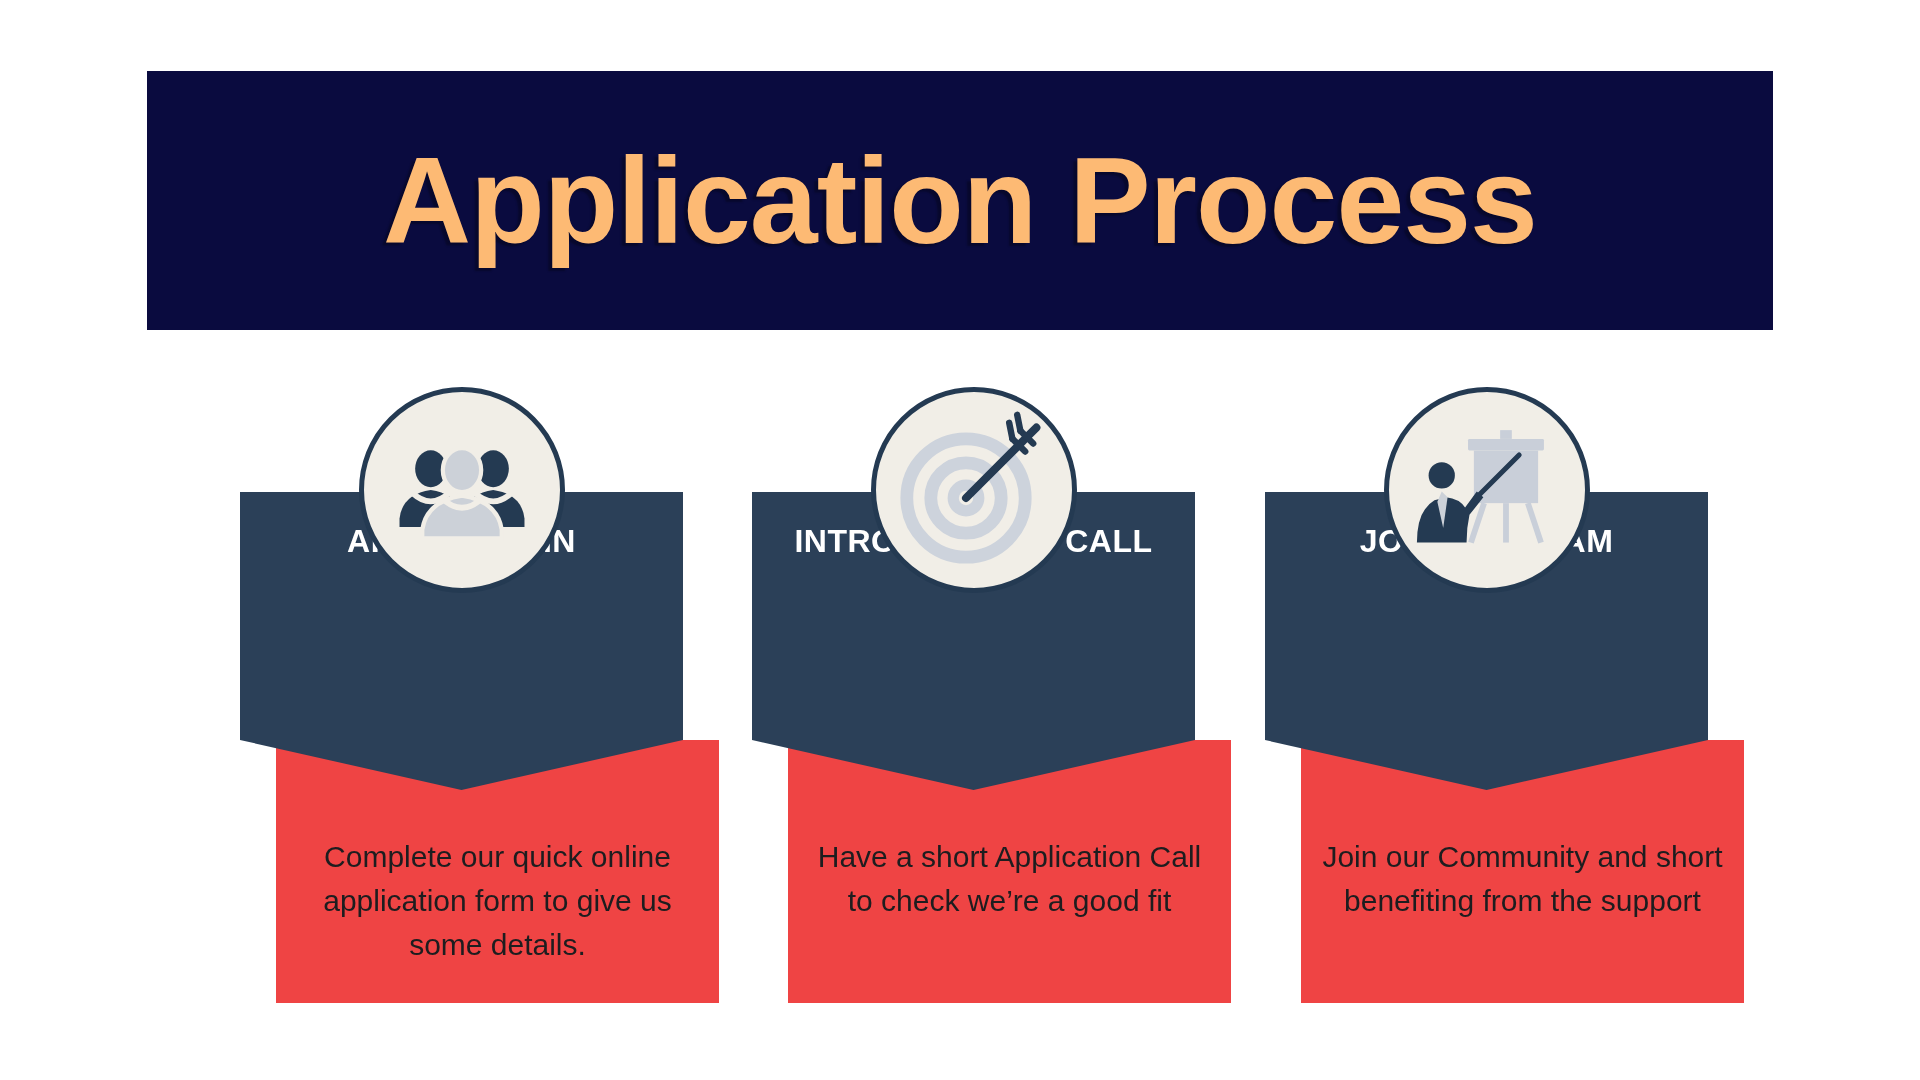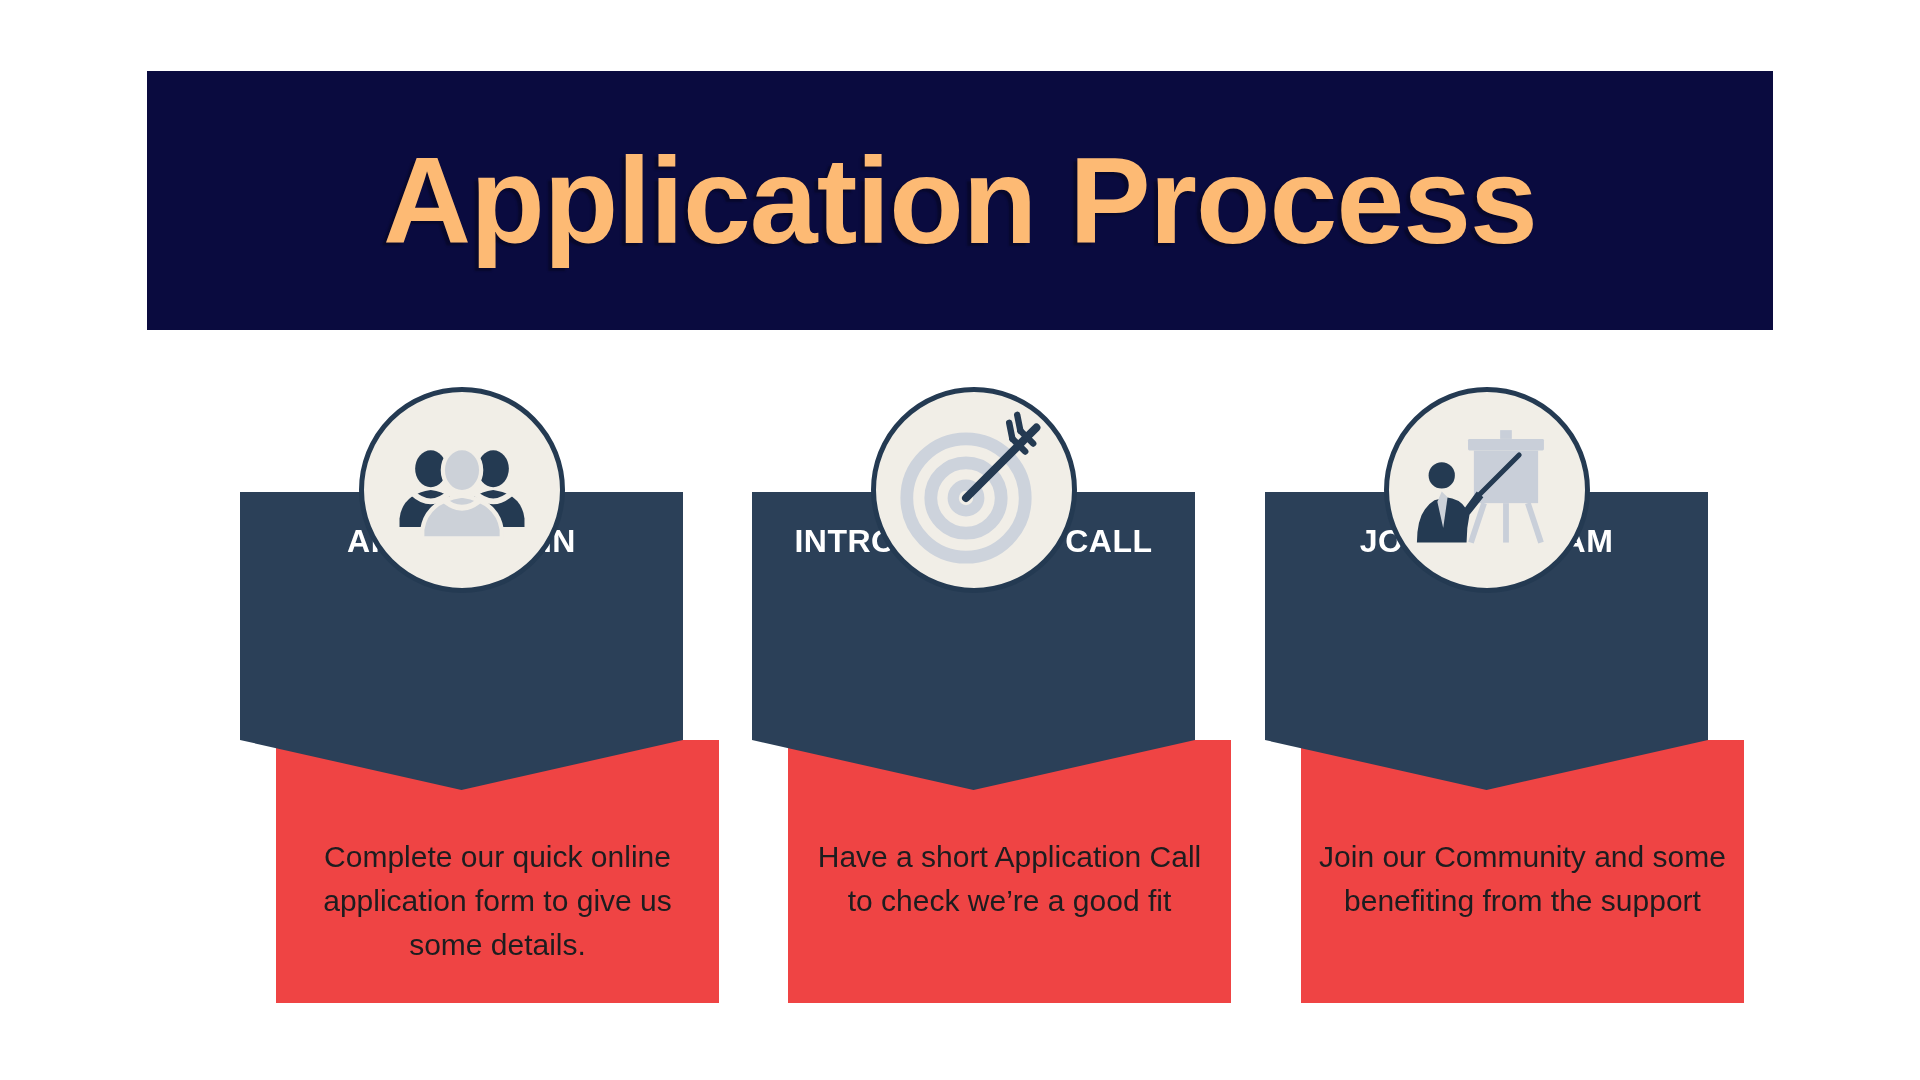--- a/index.html
+++ b/index.html
@@ -158,21 +158,21 @@
           <line x1="79" y1="13" x2="77" y2="3" stroke="#243a52" stroke-width="4" stroke-linecap="round"></line>
         </svg>
       </span>
     </div>
   </div>
 
   <div class="card c3">
     <div class="card-banner"></div>
     <div class="card-chevron"></div>
     <div class="card-panel">
-      <div class="step-desc">Join our Community and some benefiting from the support</div>
+      <div class="step-desc">Join our Community and short benefiting from the support</div>
     </div>
     <div class="step-title">JOIN THE TEAM</div>
     <div class="icon-circle">
       <span>
         <svg width="146" height="146" viewBox="0 0 100 100">
 
           <rect x="37" y="15" width="52" height="8" rx="1" fill="#c9cfd9"></rect>
           <rect x="59" y="9" width="8" height="6" fill="#c9cfd9"></rect>
           <rect x="41" y="23" width="44" height="36" fill="#c9cfd9"></rect>
           <line x1="48" y1="59" x2="39" y2="86" stroke="#c9cfd9" stroke-width="4"></line>

